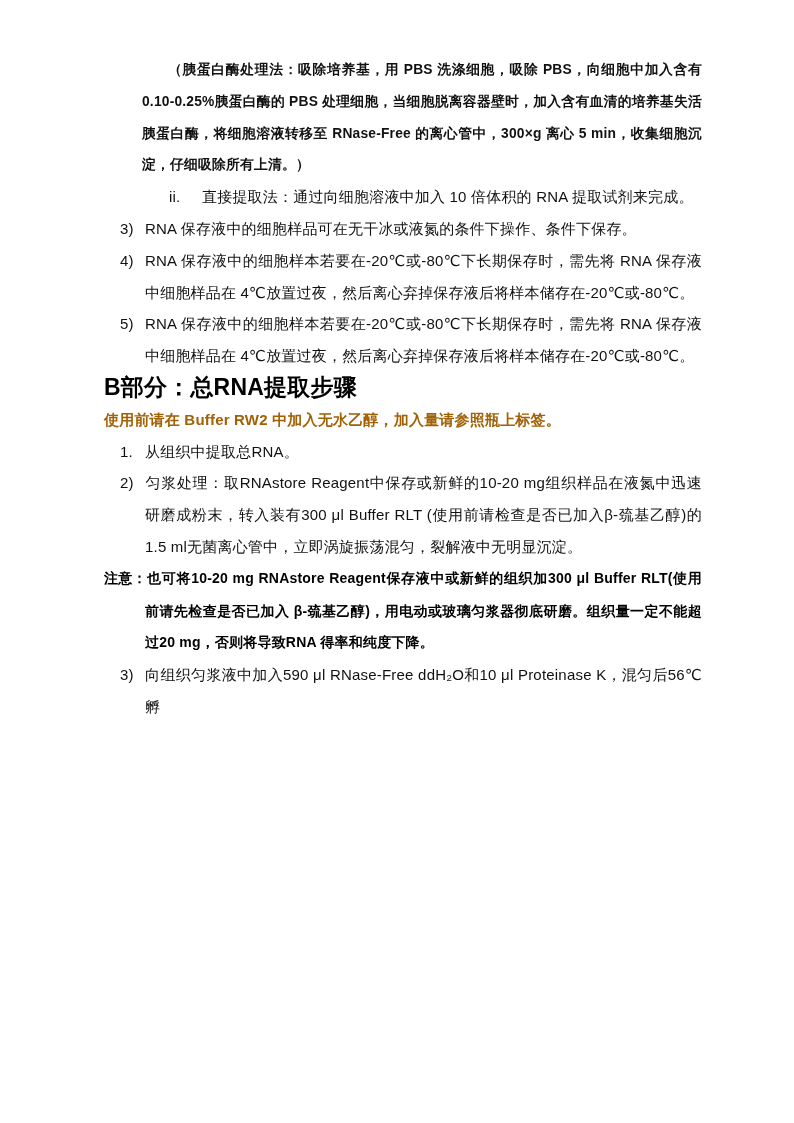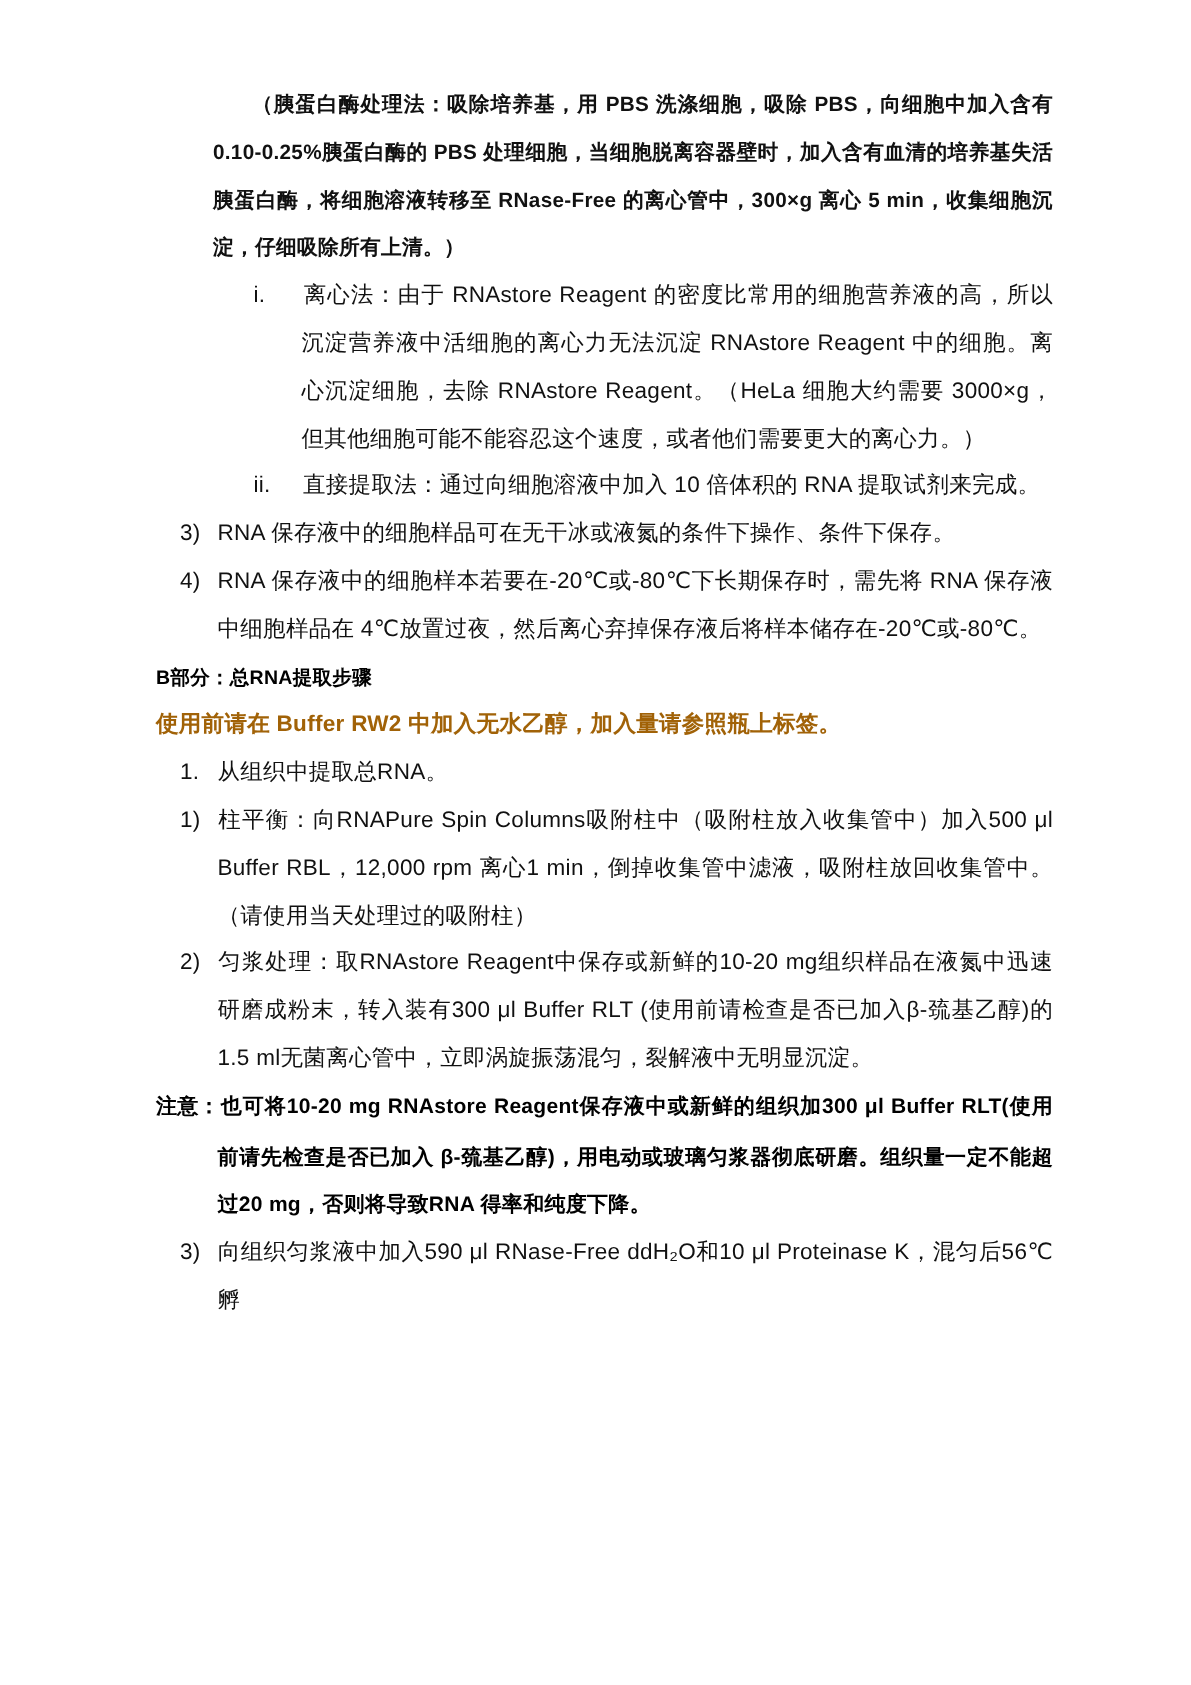--- a/index.html
+++ b/index.html
@@ -50,21 +50,21 @@
   
   .li-alpha { padding-left: 49px; text-indent: -9px; }
   .li-alpha > .marker { width: 24px; }
   
   .li-roman { padding-left: 97px; text-indent: -32px; }
   .li-roman > .marker { width: 33px; }
 
   
   .heading {
     font-weight: bold;
-    font-size: 13px;
+    font-size: 23px;
     color: #000000;
   }
   
   .subhead {
     font-weight: bold;
     font-size: 15px;
     color: #a16207;
   }
   
   .note {
@@ -79,54 +79,51 @@
 </head>
 <body>
 
 <div class="page">
   <div class="doc">
 
     <div class="b-para">
       <span>（胰蛋白酶处理法：吸除培养基，用 PBS 洗涤细胞，吸除 PBS，向细胞中加入含有 0.10-0.25%胰蛋白酶的 PBS 处理细胞，当细胞脱离容器壁时，加入含有血清的培养基失活胰蛋白酶，将细胞溶液转移至 RNase-Free 的离心管中，300×g 离心 5 min，收集细胞沉淀，仔细吸除所有上清。）</span>
     </div>
 
-    <div class="li li-roman">
-      <span class="marker">i.</span><span>离心法：由于 RNAstore Reagent 的密度比常用的细胞营养液的高，所以沉淀营养液中活细胞的离心力无法沉淀 RNAstore Reagent 中的细胞。离心沉淀细胞，去除 RNAstore Reagent。（HeLa 细胞大约需要 3000×g，但其他细胞可能不能容忍这个速度，或者他们需要更大的离心力。）</span>
-    </div>
 
     <div class="li li-roman">
       <span class="marker">ii.</span><span>直接提取法：通过向细胞溶液中加入 10 倍体积的 RNA 提取试剂来完成。</span>
     </div>
 
 
 
     <div class="li li-num">
       <span class="marker">3)</span><span>RNA 保存液中的细胞样品可在无干冰或液氮的条件下操作、条件下保存。</span>
     </div>
 
     <div class="li li-num">
       <span class="marker">4)</span><span>RNA 保存液中的细胞样本若要在-20℃或-80℃下长期保存时，需先将 RNA 保存液中细胞样品在 4℃放置过夜，然后离心弃掉保存液后将样本储存在-20℃或-80℃。</span>
     </div>
 
+    <div class="li li-num">
+      <span class="marker">5)</span><span>RNA 保存液中的细胞样本若要在-20℃或-80℃下长期保存时，需先将 RNA 保存液中细胞样品在 4℃放置过夜，然后离心弃掉保存液后将样本储存在-20℃或-80℃。</span>
+    </div>
 
     <div class="heading">
       <span>B部分：总RNA提取步骤</span>
     </div>
 
     <div class="subhead">
       <span>使用前请在 Buffer RW2 中加入无水乙醇，加入量请参照瓶上标签。</span>
     </div>
 
     <div class="li li-num">
       <span class="marker">1.</span><span>从组织中提取总RNA。</span>
     </div>
 
-    <div class="li li-num">
-      <span class="marker">1)</span><span>柱平衡：向RNAPure Spin Columns吸附柱中（吸附柱放入收集管中）加入500 μl Buffer RBL，12,000 rpm 离心1 min，倒掉收集管中滤液，吸附柱放回收集管中。（请使用当天处理过的吸附柱）</span>
-    </div>
 
     <div class="li li-num">
       <span class="marker">2)</span><span>匀浆处理：取RNAstore Reagent中保存或新鲜的10-20 mg组织样品在液氮中迅速研磨成粉末，转入装有300 μl Buffer RLT (使用前请检查是否已加入β-巯基乙醇)的1.5 ml无菌离心管中，立即涡旋振荡混匀，裂解液中无明显沉淀。</span>
     </div>
 
     <div class="note">
       <span class="marker">注意：</span><span>也可将10-20 mg RNAstore Reagent保存液中或新鲜的组织加300 μl Buffer RLT(使用前请先检查是否已加入 β-巯基乙醇)，用电动或玻璃匀浆器彻底研磨。组织量一定不能超过20 mg，否则将导致RNA 得率和纯度下降。</span>
     </div>
 
     <div class="li li-num">

